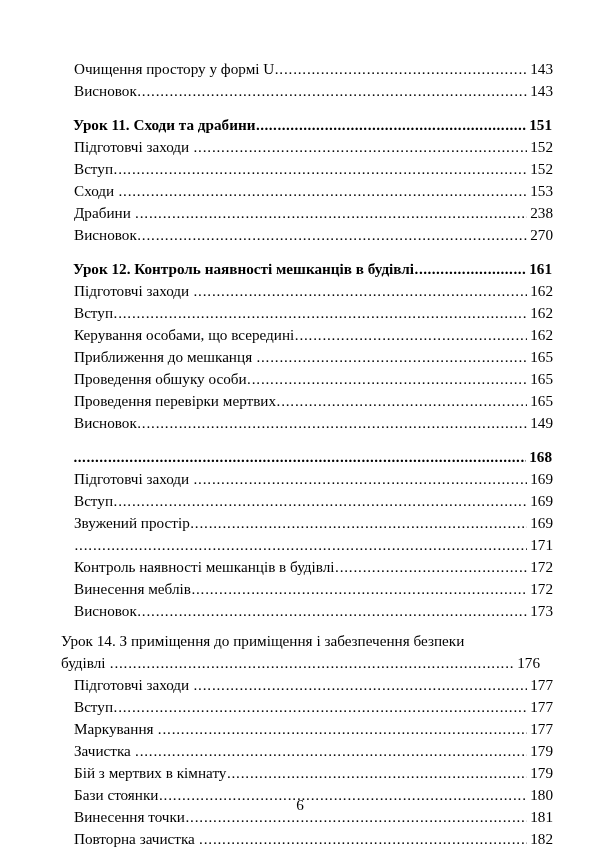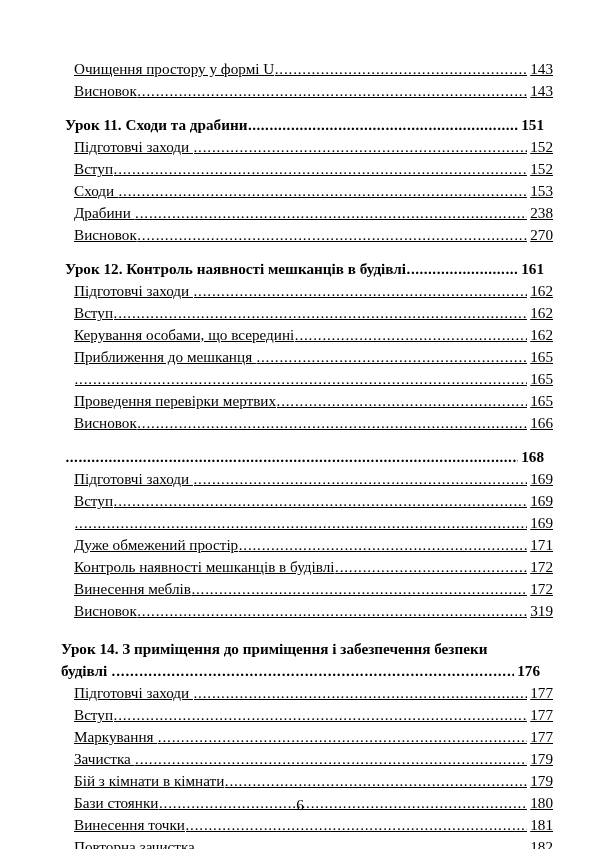--- a/index.html
+++ b/index.html
@@ -58,43 +58,42 @@
   .entry .page {
     flex: 0 0 auto;
     text-align: right;
     padding-left: 3px;
     font-variant-numeric: lining-nums;
   }
 
   
   .entry.lesson {
     font-weight: bold;
-    margin-left: 4px;
+    margin-left: 12px;
     margin-top: 12px;
     font-family: Liberation Serif, serif;
   }
   .entry.lesson .leader {
     letter-spacing: 0.5px;
   }
 
   
   .entry.sub {
     font-weight: normal;
     margin-left: 13px;
-    text-decoration: underline;
   }
 
   
   #toc > .entry:first-child { margin-top: 0; }
 
   
   .entry.wrap {
     display: block;
-    font-weight: bold;
-    margin-top: 16px;
+    font-weight: normal;
+    margin-top: 8px;
     white-space: normal;
   }
   .entry.wrap .line1 {
     display: block;
     white-space: pre;
   }
   .entry.wrap .line2 {
     display: flex;
     align-items: flex-start;
     width: 100%;
@@ -175,70 +174,71 @@
       <span class="title">Керування особами, що всередині</span>
       <span class="leader"></span>
       <span class="page">162</span>
     </div>
     <div class="entry sub">
       <span class="title">Приближення до мешканця </span>
       <span class="leader"></span>
       <span class="page">165</span>
     </div>
     <div class="entry sub">
+      <span class="title">Проведення обшуку особи</span>
       <span class="leader"></span>
       <span class="page">165</span>
     </div>
     <div class="entry sub">
       <span class="title">Проведення перевірки мертвих</span>
       <span class="leader"></span>
       <span class="page">165</span>
     </div>
     <div class="entry sub">
       <span class="title">Висновок</span>
       <span class="leader"></span>
-      <span class="page">166</span>
+      <span class="page">149</span>
     </div>
     <div class="entry lesson">
       <span class="leader"></span>
       <span class="page">168</span>
     </div>
     <div class="entry sub">
       <span class="title">Підготовчі заходи </span>
       <span class="leader"></span>
       <span class="page">169</span>
     </div>
     <div class="entry sub">
       <span class="title">Вступ</span>
       <span class="leader"></span>
       <span class="page">169</span>
     </div>
     <div class="entry sub">
+      <span class="title">Звужений простір</span>
       <span class="leader"></span>
       <span class="page">169</span>
     </div>
     <div class="entry sub">
-      <span class="title">Дуже обмежений простір</span>
       <span class="leader"></span>
       <span class="page">171</span>
     </div>
     <div class="entry sub">
       <span class="title">Контроль наявності мешканців в будівлі</span>
       <span class="leader"></span>
       <span class="page">172</span>
     </div>
     <div class="entry sub">
       <span class="title">Винесення меблів</span>
       <span class="leader"></span>
       <span class="page">172</span>
     </div>
     <div class="entry sub">
       <span class="title">Висновок</span>
       <span class="leader"></span>
-      <span class="page">319</span>
+      <span class="page">173</span>
     </div>
     <div class="entry wrap">
       <span class="line1">Урок 14. З приміщення до приміщення і забезпечення безпеки</span>
       <span class="line2">
         <span class="title">будівлі </span>
         <span class="leader"></span>
         <span class="page">176</span>
       </span>
     </div>
     <div class="entry sub">
@@ -255,21 +255,21 @@
       <span class="title">Маркування </span>
       <span class="leader"></span>
       <span class="page">177</span>
     </div>
     <div class="entry sub">
       <span class="title">Зачистка </span>
       <span class="leader"></span>
       <span class="page">179</span>
     </div>
     <div class="entry sub">
-      <span class="title">Бій з кімнати в кімнати</span>
+      <span class="title">Бій з мертвих в кімнату</span>
       <span class="leader"></span>
       <span class="page">179</span>
     </div>
     <div class="entry sub">
       <span class="title">Бази стоянки</span>
       <span class="leader"></span>
       <span class="page">180</span>
     </div>
     <div class="entry sub">
       <span class="title">Винесення точки</span>

